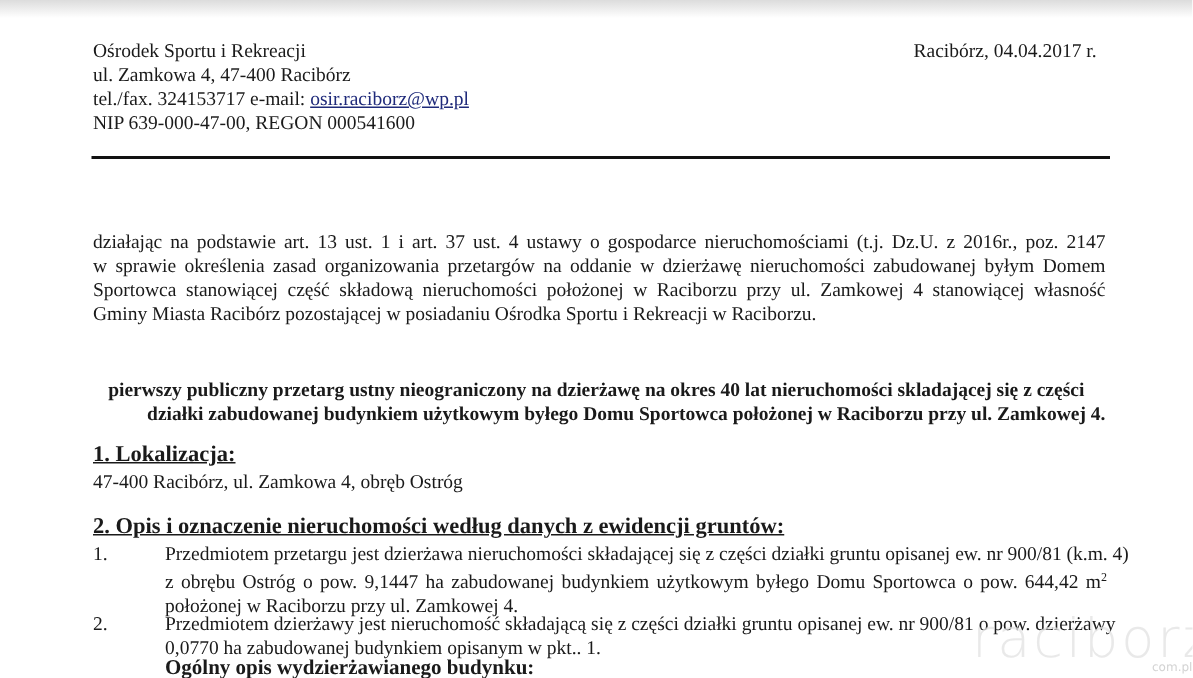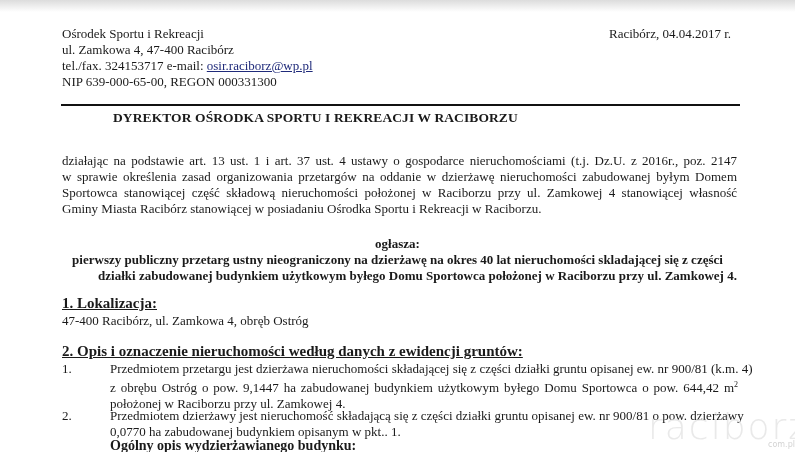--- a/index.html
+++ b/index.html
@@ -132,35 +132,33 @@
 
 <div class="top-shade"></div>
 
 <div class="page">
 
   <div class="abs sender-line" style="left:62px; top:26px;">Ośrodek Sportu i Rekreacji</div>
   <div class="abs sender-line" style="left:62px; top:42px;">ul. Zamkowa 4, 47-400 Racibórz</div>
   <div class="abs sender-line" style="left:62px; top:58px;">
     <span>tel./fax. 324153717 e-mail: </span><span class="email-link">osir.raciborz@wp.pl</span>
   </div>
-  <div class="abs sender-line" style="left:62px; top:74px;">NIP 639-000-65-00, REGON 000331300</div>
+  <div class="abs sender-line" style="left:62px; top:74px;">NIP 639-000-47-00, REGON 000541600</div>
 
   <div class="abs sender-line" style="left:609px; top:26px;">Racibórz, 04.04.2017 r.</div>
 
   <div class="rule" style="top:104px;"></div>
-  <div class="abs title" style="left:113px; top:110px;">DYREKTOR  OŚRODKA  SPORTU I  REKREACJI W RACIBORZU</div>
 
   <div class="para" style="top:153px;">
     <span class="line">działając na podstawie art. 13 ust. 1 i art. 37 ust. 4 ustawy o gospodarce nieruchomościami (t.j. Dz.U.  z 2016r., poz. 2147</span>
     <span class="line">w sprawie określenia zasad organizowania przetargów na oddanie w dzierżawę nieruchomości zabudowanej byłym Domem</span>
     <span class="line">Sportowca stanowiącej część składową nieruchomości położonej w Raciborzu przy ul. Zamkowej 4 stanowiącej własność</span>
-    <span class="line last">Gminy Miasta Racibórz stanowiącej w posiadaniu Ośrodka Sportu i Rekreacji w Raciborzu.</span>
+    <span class="line last">Gminy Miasta Racibórz pozostającej w posiadaniu Ośrodka Sportu i Rekreacji w Raciborzu.</span>
   </div>
 
-  <div class="abs center-bold" style="top:236px;">ogłasza:</div>
   <div class="abs center-bold" style="top:252px;">pierwszy publiczny przetarg ustny nieograniczony na dzierżawę na okres 40 lat nieruchomości skladającej się z części</div>
   <div class="abs center-bold" style="top:268px;margin-left:20px;">działki zabudowanej budynkiem użytkowym byłego Domu Sportowca położonej w Raciborzu przy ul. Zamkowej 4.</div>
 
   <div class="abs heading" style="left:62px; top:295px;">1. Lokalizacja:</div>
   <div class="abs body-text" style="left:62px; top:313px;">47-400 Racibórz, ul. Zamkowa 4, obręb Ostróg</div>
 
   <div class="abs heading" style="left:62px; top:343px;">2. Opis i oznaczenie nieruchomości według danych z ewidencji gruntów:</div>
 
   <div class="list-num" style="top:361px;">1.</div>
   <div class="list-body" style="top:361px;">

